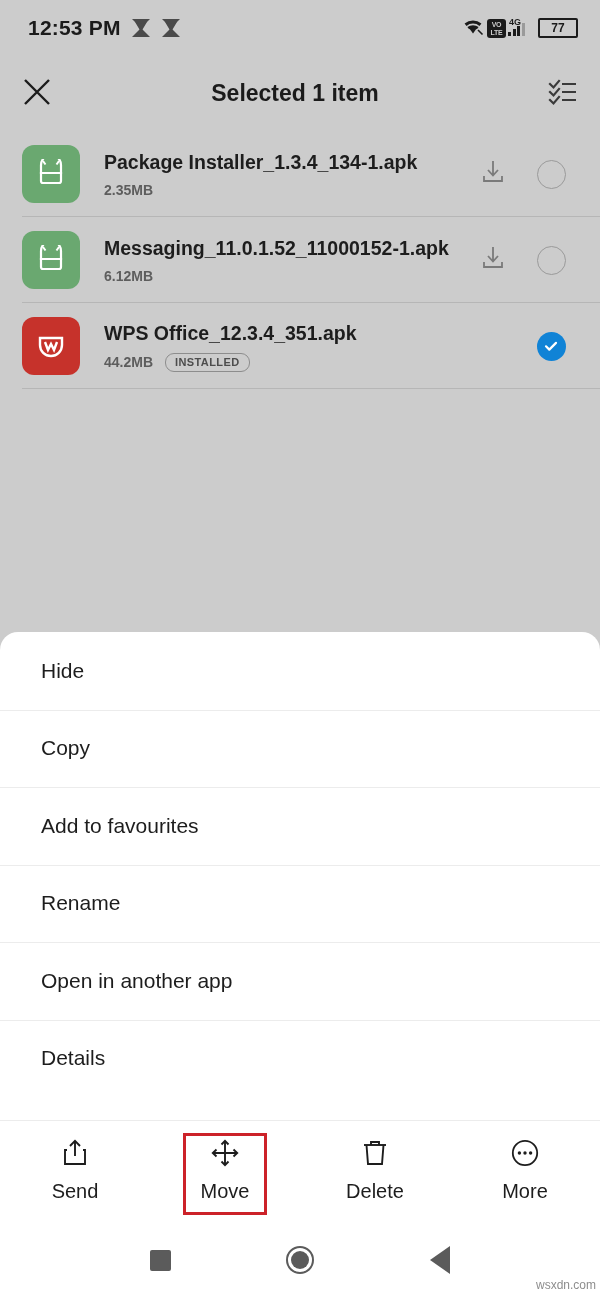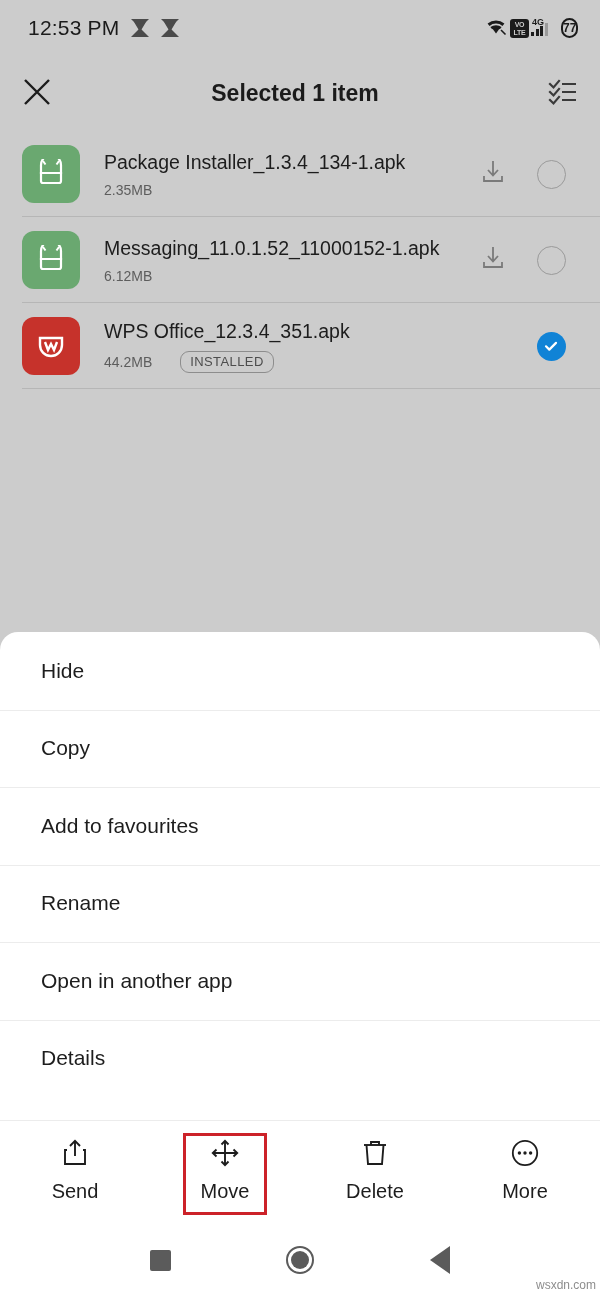--- a/index.html
+++ b/index.html
@@ -30,21 +30,21 @@
     padding: 0 22px 0 28px;
     background: #cccccc;
   }
   .status-left {
     display: flex;
     align-items: center;
     gap: 10px;
   }
   #clock {
     font-size: 21px;
-    font-weight: normal;
+    font-weight: bold;
     color: #1b1b1b;
     letter-spacing: .2px;
   }
   .vpn-glyph {
     width: 20px; height: 20px;
     position: relative;
     display: inline-block;
   }
   .status-right {
     display: flex;
@@ -81,23 +81,23 @@
     align-items: flex-end;
     gap: 1.5px;
     height: 13px;
   }
   .bars i { display: block; width: 3px; background: #1b1b1b; }
   .bars i.b1 { height: 4px; }
   .bars i.b2 { height: 7px; }
   .bars i.b3 { height: 10px; }
   .bars i.b4 { height: 13px; background: #9a9a9a; }
   .battery {
-    width: 17px; height: 20px;
+    width: 40px; height: 20px;
     border: 2px solid #1b1b1b;
-    border-radius: 10px;
+    border-radius: 2px;
     font-size: 12px;
     font-weight: bold;
     color: #1b1b1b;
     text-align: center;
     line-height: 16px;
   }
 
   
   #app-bar {
     position: absolute;
@@ -155,45 +155,45 @@
     display: flex;
     align-items: center;
     justify-content: center;
   }
   .file-icon.apk { background: #6aa870; }
   .file-icon.wps { background: #c6322b; }
   .file-meta {
     flex: 1;
     padding-left: 24px;
     min-width: 0;
+    font-weight: bold;
   }
   .file-name {
     font-size: 19.5px;
     color: #1d1d1d;
     line-height: 24px;
     white-space: nowrap;
   }
   .file-sub {
     display: flex;
     align-items: center;
     gap: 12px;
     margin-top: 8px;
   }
   .file-size {
     font-size: 14px;
     color: #5d5d5d;
   }
   .installed-badge {
-    font-size: 13px;
+    font-size: 11px;
     color: #4d4d4d;
     border: 1px solid #8d8d8d;
     border-radius: 9px;
     padding: 2px 9px 3px;
     letter-spacing: .4px;
-    margin-left: 16px;
   }
   .row-action {
     width: 42px;
     display: flex;
     align-items: center;
     justify-content: center;
     flex: none;
     cursor: pointer;
   }
   .checkbox-slot {

